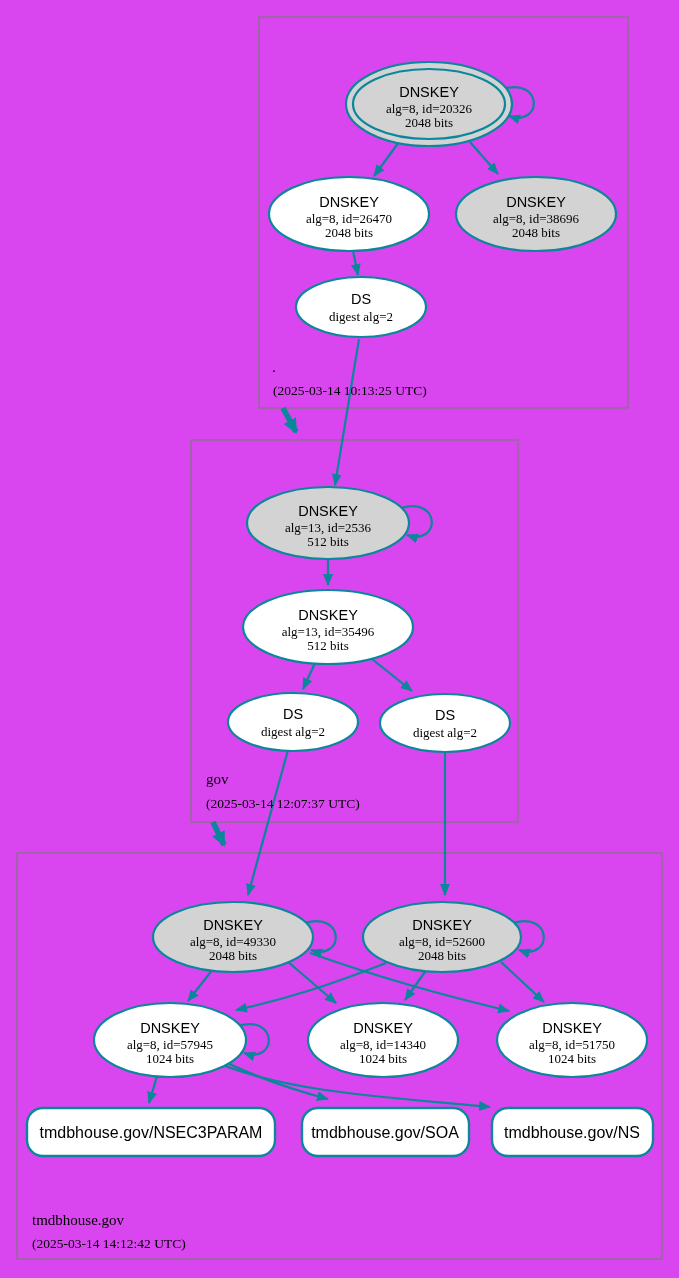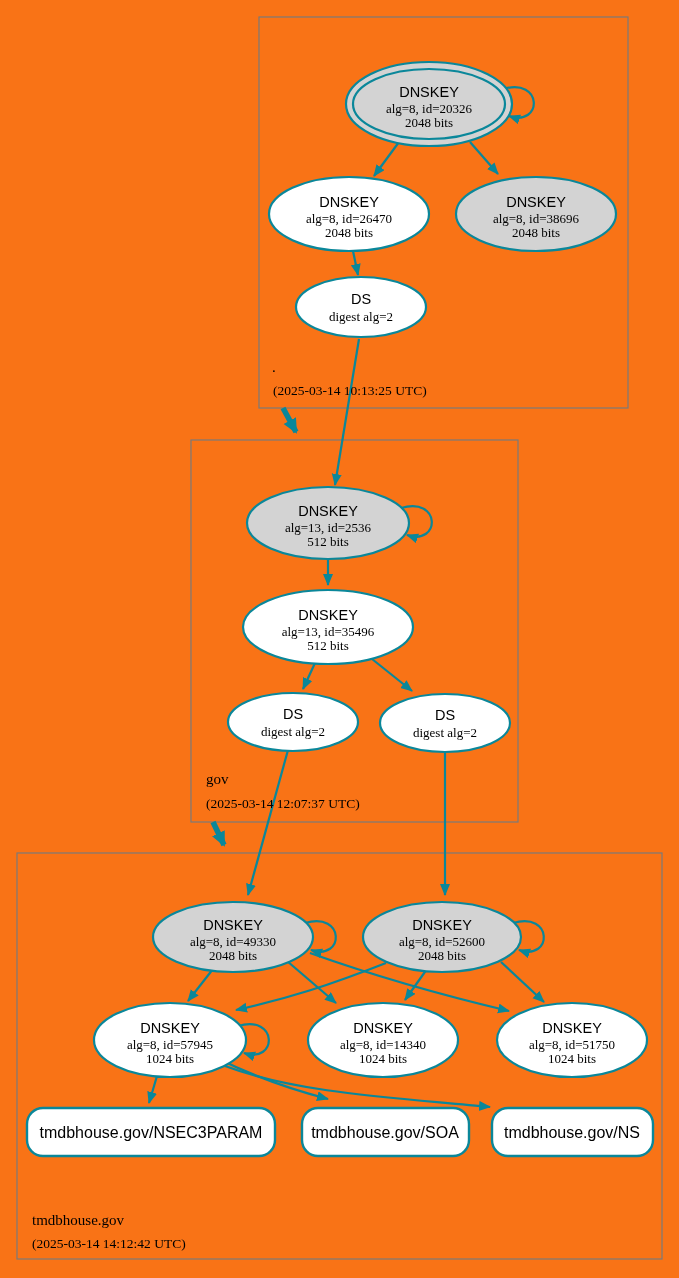--- a/index.html
+++ b/index.html
@@ -1,16 +1,16 @@
 <!DOCTYPE html>
 <html><head>
 <meta charset="utf-8">
 <style>
   html,body { margin:0; padding:0; background:#ffffff; }
-  #stage { position:relative; width:679px; height:1278px; background:#f97316;
+  #stage { position:relative; width:679px; height:1278px; background:#d946ef;
            font-family:"Liberation Serif", serif; }
   svg { display:block; }
   .edge { stroke:#0a879a; stroke-width:2.2; fill:none; }
   .edge-thick { stroke:#0a879a; stroke-width:5.5; fill:none; }
   .node-ellipse { stroke:#0a879a; stroke-width:2.2; }
   .fill-gray { fill:#d3d3d3; }
   .fill-white { fill:#ffffff; }
   .zone-rect { fill:none; stroke:#7a7a7a; stroke-width:1.2; }
   .rrset-rect { fill:#ffffff; stroke:#0a879a; stroke-width:2.4; }
   text { fill:#000000; }

